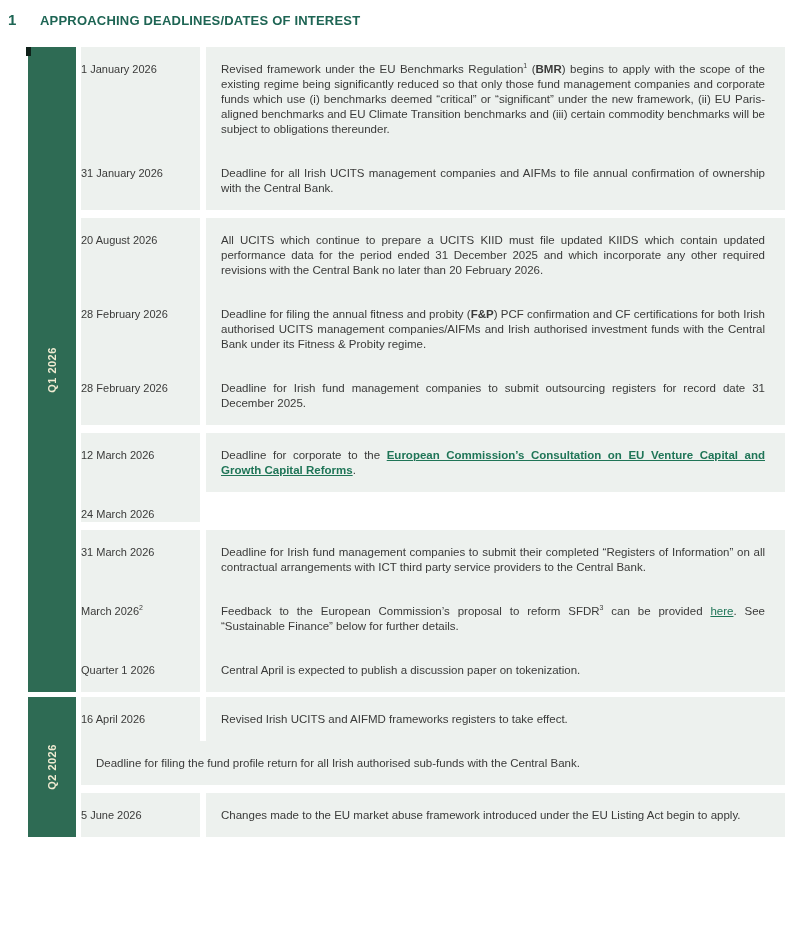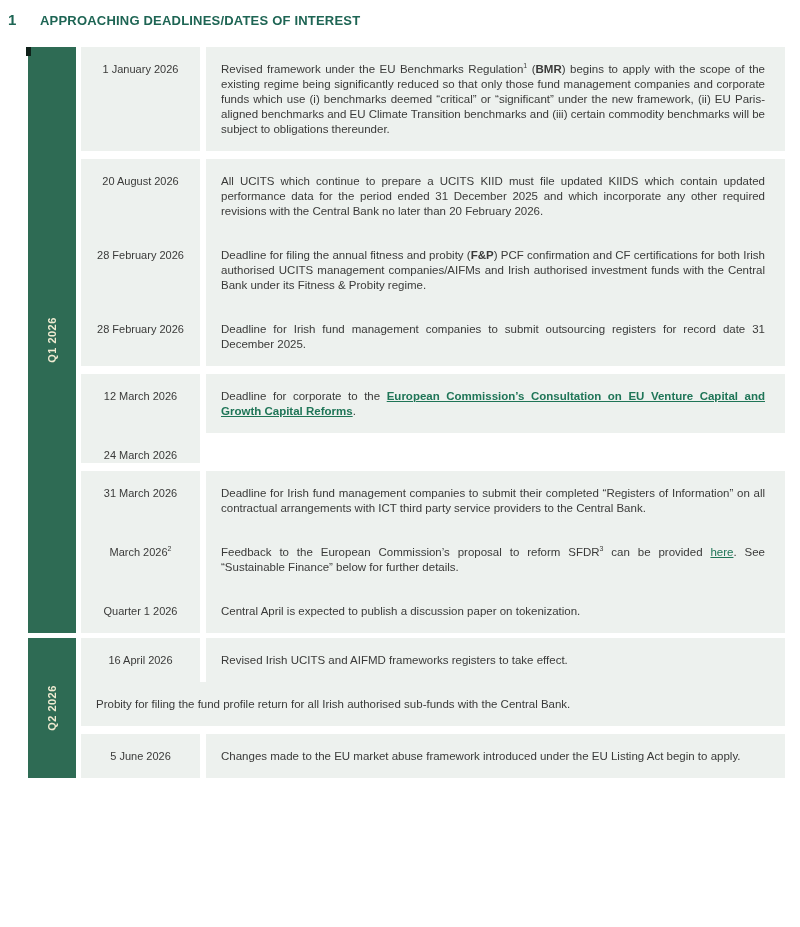--- a/index.html
+++ b/index.html
@@ -39,21 +39,21 @@
   }
   .corner-mark{
     position:absolute;top:0;left:-2px;width:5px;height:9px;
     background:#0E2019;
   }
   .qcontent{flex:1;display:flex;flex-direction:column;gap:8px;}
   .group{display:flex;flex-direction:column;}
   .row{display:flex;align-items:stretch;}
   .datecell{
     width:119px;flex-shrink:0;background:#EDF1EE;
-    margin-right:6px;text-align:center;
+    margin-right:6px;text-align:left;
     padding-top:15px;
     font-size:11px;line-height:15px;color:#3A3A39;
   }
   .desccell{
     flex:1;background:#EDF1EE;
     padding:15px 20px 14px 15px;
     font-size:11.5px;line-height:15px;color:#3A3A39;
     text-align:justify;
   }
   .seg-bold{font-weight:bold;margin-top:32px;}
@@ -75,20 +75,24 @@
     <div class="quarter">
       <div class="qbar">
         <div class="corner-mark"></div>
         <span class="qlabel">Q1 2026</span>
       </div>
       <div class="qcontent">
         <div class="group">
           <div class="row">
             <div class="datecell"><span>1 January 2026</span></div>
             <div class="desccell"><span class="seg-normal">Revised framework under the EU Benchmarks Regulation</span><span class="seg-sup">1</span><span class="seg-normal"> (</span><span class="seg-bold">BMR</span><span class="seg-normal">) begins to apply with the scope of the existing regime being significantly reduced so that only those fund management companies and corporate funds which use (i) benchmarks deemed “critical” or “significant” under the new framework, (ii) EU Paris-aligned benchmarks and EU Climate Transition benchmarks and (iii) certain commodity benchmarks will be subject to obligations thereunder.</span></div>
+          </div>
+          <div class="row">
+            <div class="datecell"><span>31 January 2026</span></div>
+            <div class="desccell"><span class="seg-normal">Deadline for all Irish UCITS management companies and AIFMs to file annual confirmation of ownership with the Central Bank.</span></div>
           </div>
         </div>
         <div class="group">
           <div class="row">
             <div class="datecell"><span>20 August 2026</span></div>
             <div class="desccell"><span class="seg-normal">All UCITS which continue to prepare a UCITS KIID must file updated KIIDS which contain updated performance data for the period ended 31 December 2025 and which incorporate any other required revisions with the Central Bank no later than 20 February 2026.</span></div>
           </div>
           <div class="row">
             <div class="datecell"><span>28 February 2026</span></div>
             <div class="desccell"><span class="seg-normal">Deadline for filing the annual fitness and probity (</span><span class="seg-bold">F&amp;P</span><span class="seg-normal">) PCF confirmation and CF certifications for both Irish authorised UCITS management companies/AIFMs and Irish authorised investment funds with the Central Bank under its Fitness &amp; Probity regime.</span></div>
@@ -127,21 +131,21 @@
       <div class="qbar">
         <span class="qlabel">Q2 2026</span>
       </div>
       <div class="qcontent">
         <div class="group">
           <div class="row">
             <div class="datecell"><span>16 April 2026</span></div>
             <div class="desccell"><span class="seg-normal">Revised Irish UCITS and AIFMD frameworks registers to take effect.</span></div>
           </div>
           <div class="row">
-            <div class="desccell"><span class="seg-normal">Probity for filing the fund profile return for all Irish authorised sub-funds with the Central Bank.</span></div>
+            <div class="desccell"><span class="seg-normal">Deadline for filing the fund profile return for all Irish authorised sub-funds with the Central Bank.</span></div>
           </div>
         </div>
         <div class="group">
           <div class="row">
             <div class="datecell"><span>5 June 2026</span></div>
             <div class="desccell"><span class="seg-normal">Changes made to the EU market abuse framework introduced under the EU Listing Act begin to apply.</span></div>
           </div>
         </div>
       </div>
     </div>

